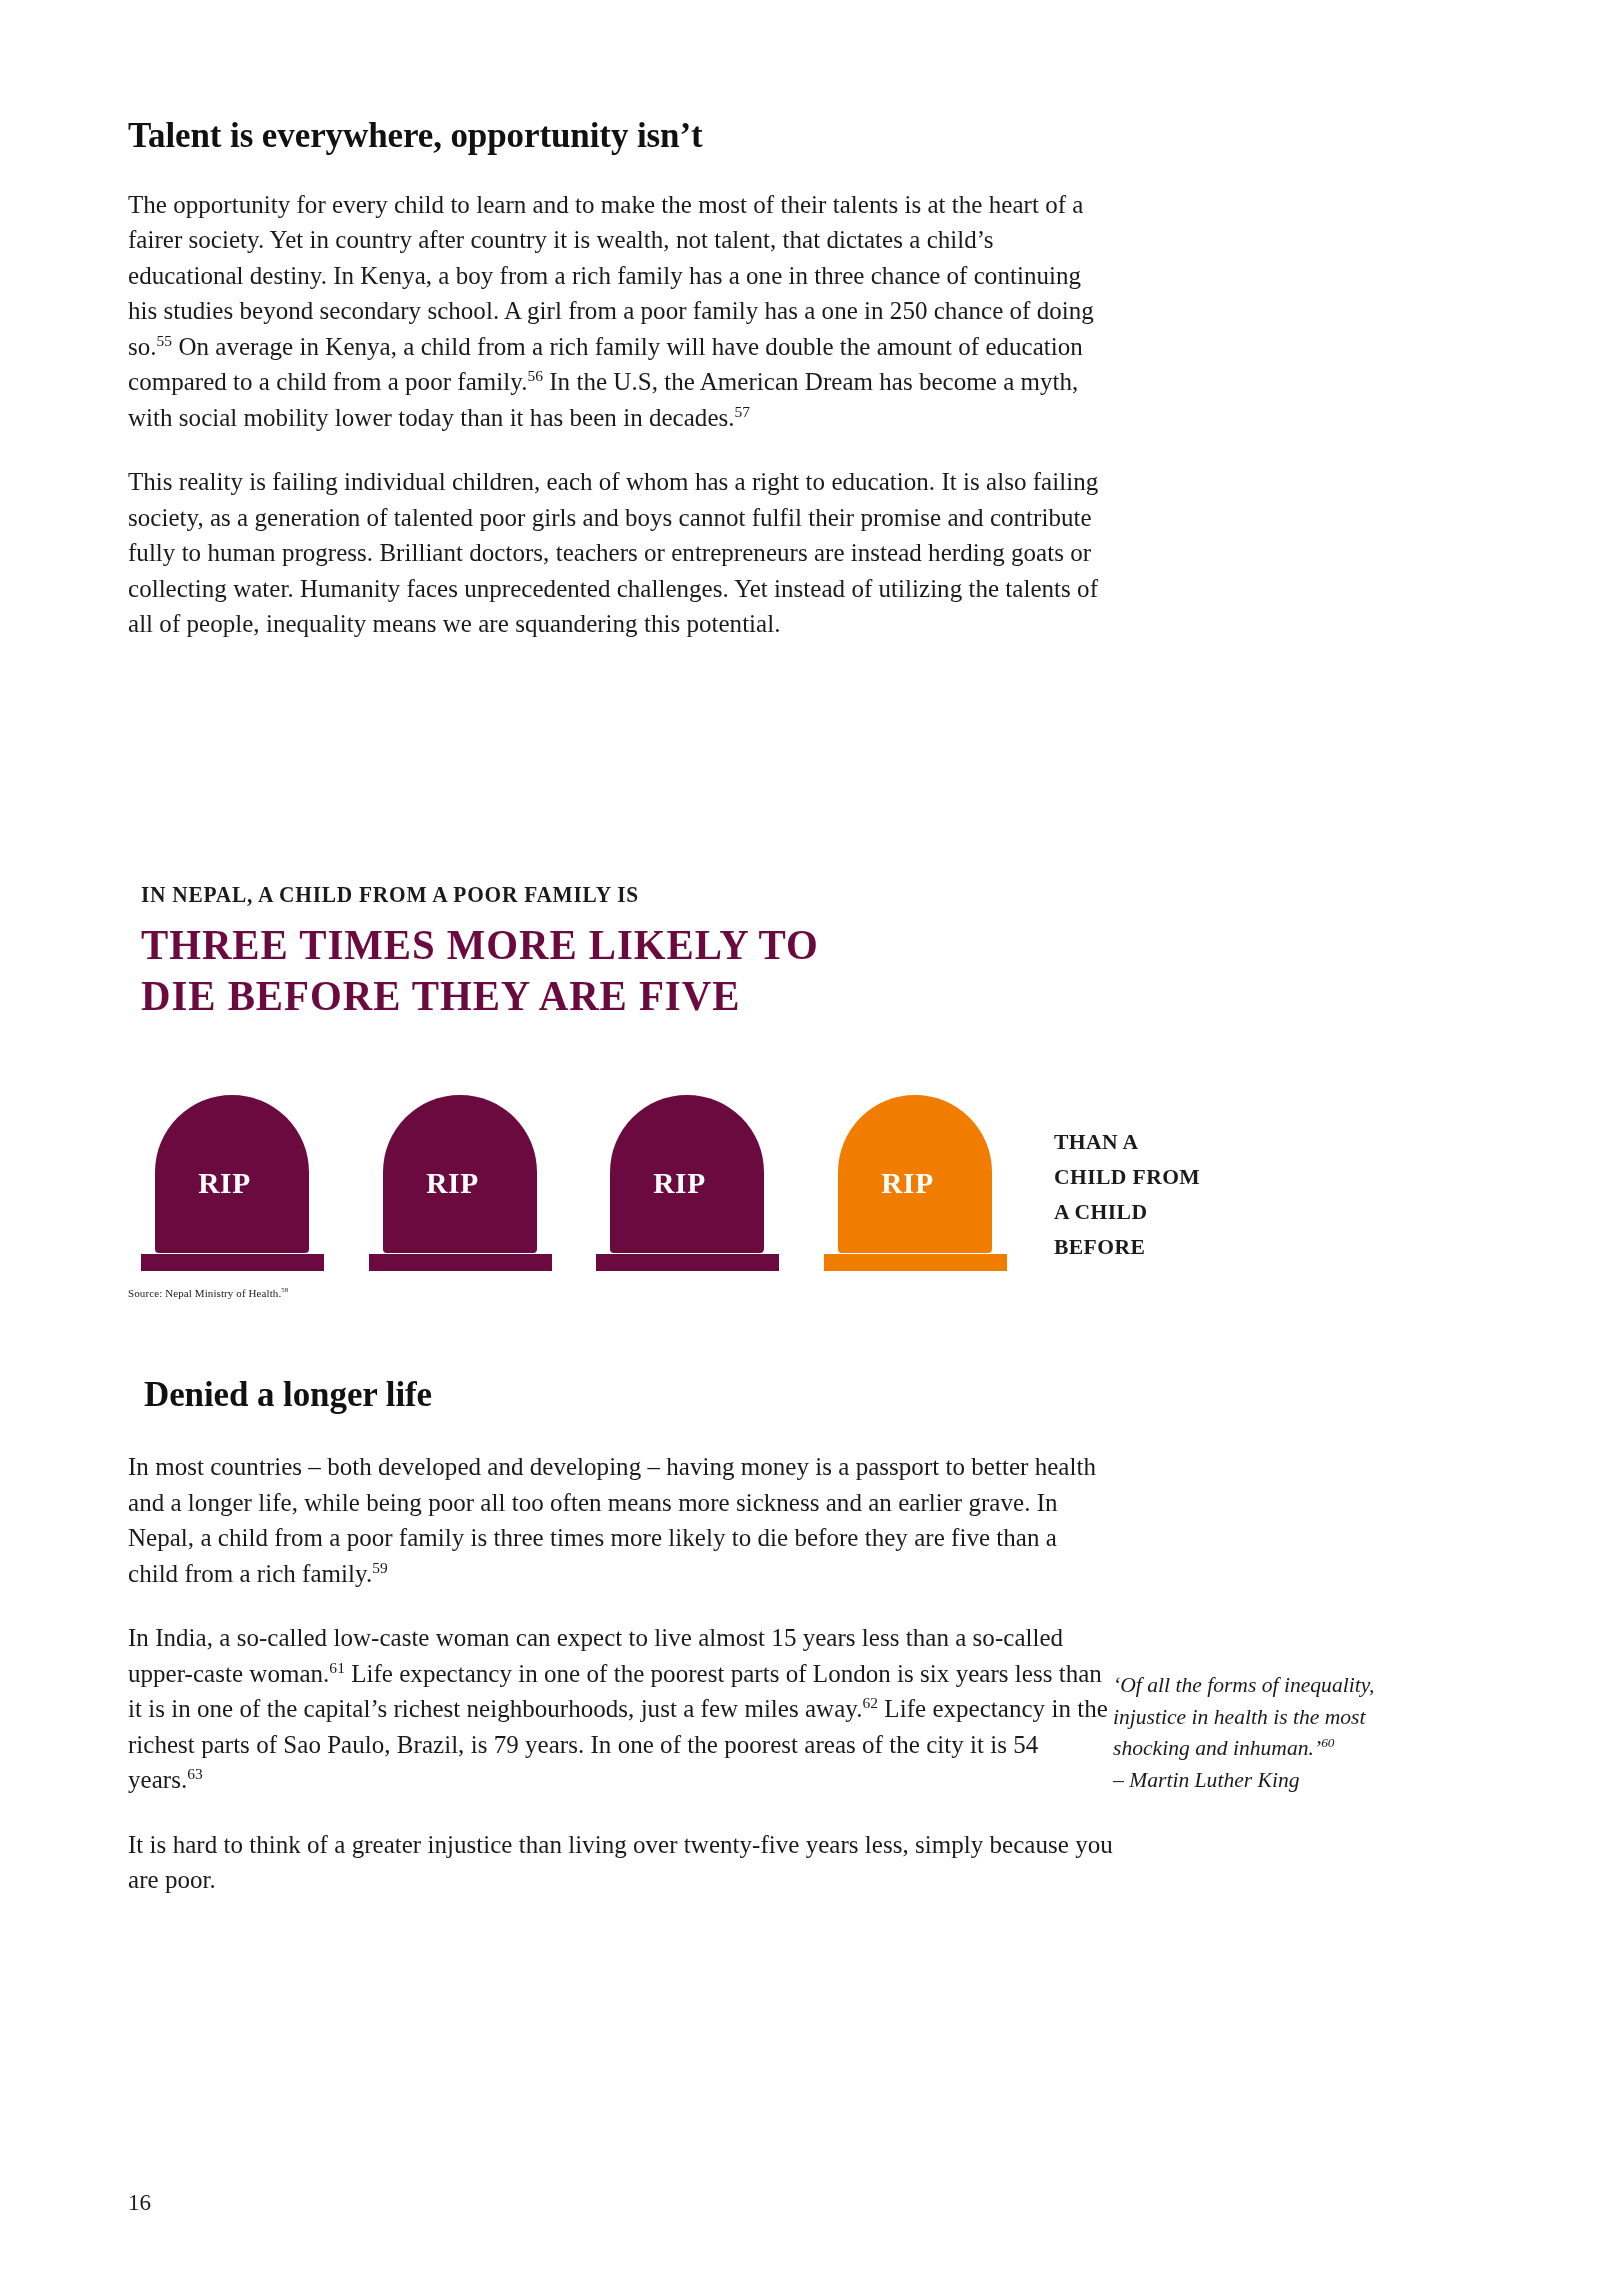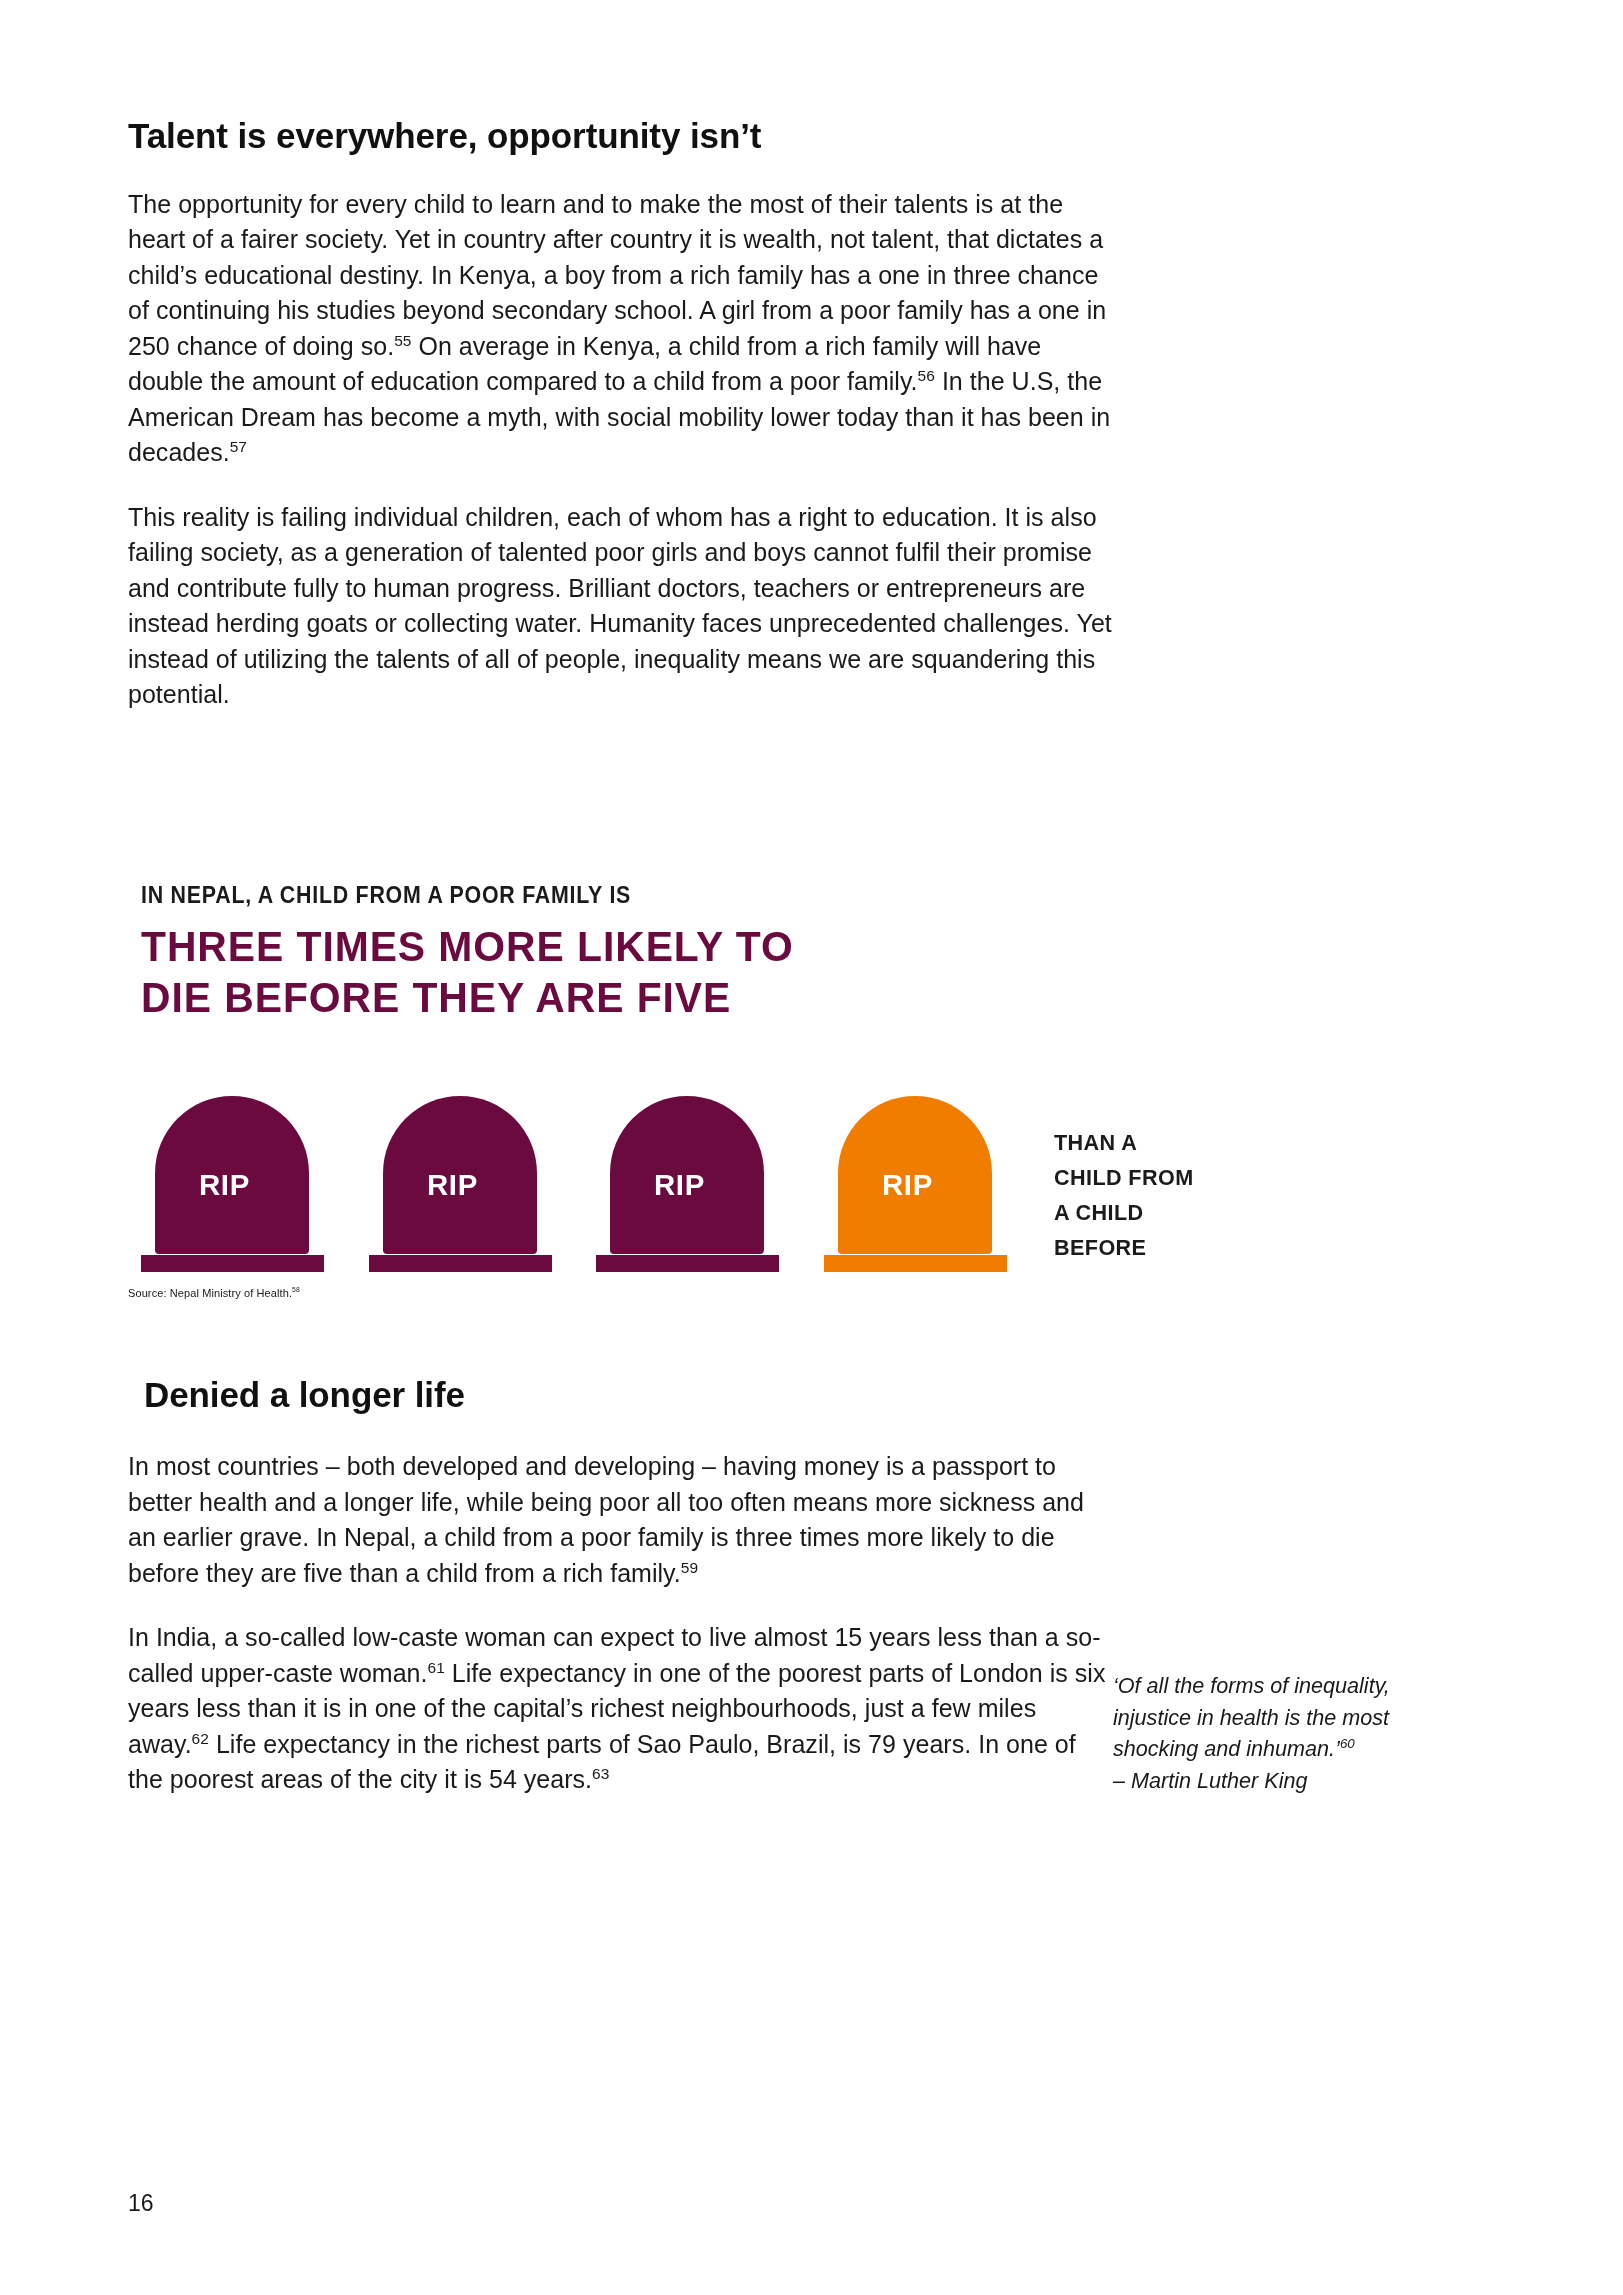--- a/index.html
+++ b/index.html
@@ -12,20 +12,21 @@
     font-family: "Liberation Sans", sans-serif;
     color: #000000;
   }
   .page {
     position: relative;
     width: 1623px;
     height: 2295px;
     background: #ffffff;
     overflow: hidden;
     box-sizing: border-box;
+    font-family: Liberation Serif, serif;
   }
 
   
   .content {
     position: absolute;
     left: 128px;
     top: 116px;
     width: 985px;
   }
 
@@ -265,20 +266,21 @@
   <div class="section-two-head">
     <h2 class="section-title-2">Denied a longer life</h2>
   </div>
 
   <div class="section-two-body">
 
     <p class="body-text"><span>In most countries – both developed and developing – having money is a passport to better health and a longer life, while being poor all too often means more sickness and an earlier grave. In Nepal, a child from a poor family is three times more likely to die before they are five than a child from a rich family.</span><sup class="ref">59</sup></p>
 
     <p class="body-text"><span>In India, a so-called low-caste woman can expect to live almost 15 years less than a so-called upper-caste woman.</span><sup class="ref">61</sup><span> Life expectancy in one of the poorest parts of London is six years less than it is in one of the capital’s richest neighbourhoods, just a few miles away.</span><sup class="ref">62</sup><span> Life expectancy in the richest parts of Sao Paulo, Brazil, is 79 years. In one of the poorest areas of the city it is 54 years.</span><sup class="ref">63</sup></p>
 
+    <p class="body-text">It is hard to think of a greater injustice than living over twenty-five years less, simply because you are poor.</p>
   </div>
 
   <div class="pullquote"><span>‘Of all the forms of inequality, injustice in health is the most shocking and inhuman.’</span><sup class="ref">60</sup><span class="attrib">– Martin Luther King</span></div>
 
   <div class="page-number">16</div>
 
 </div>
 
 
 </body></html>

